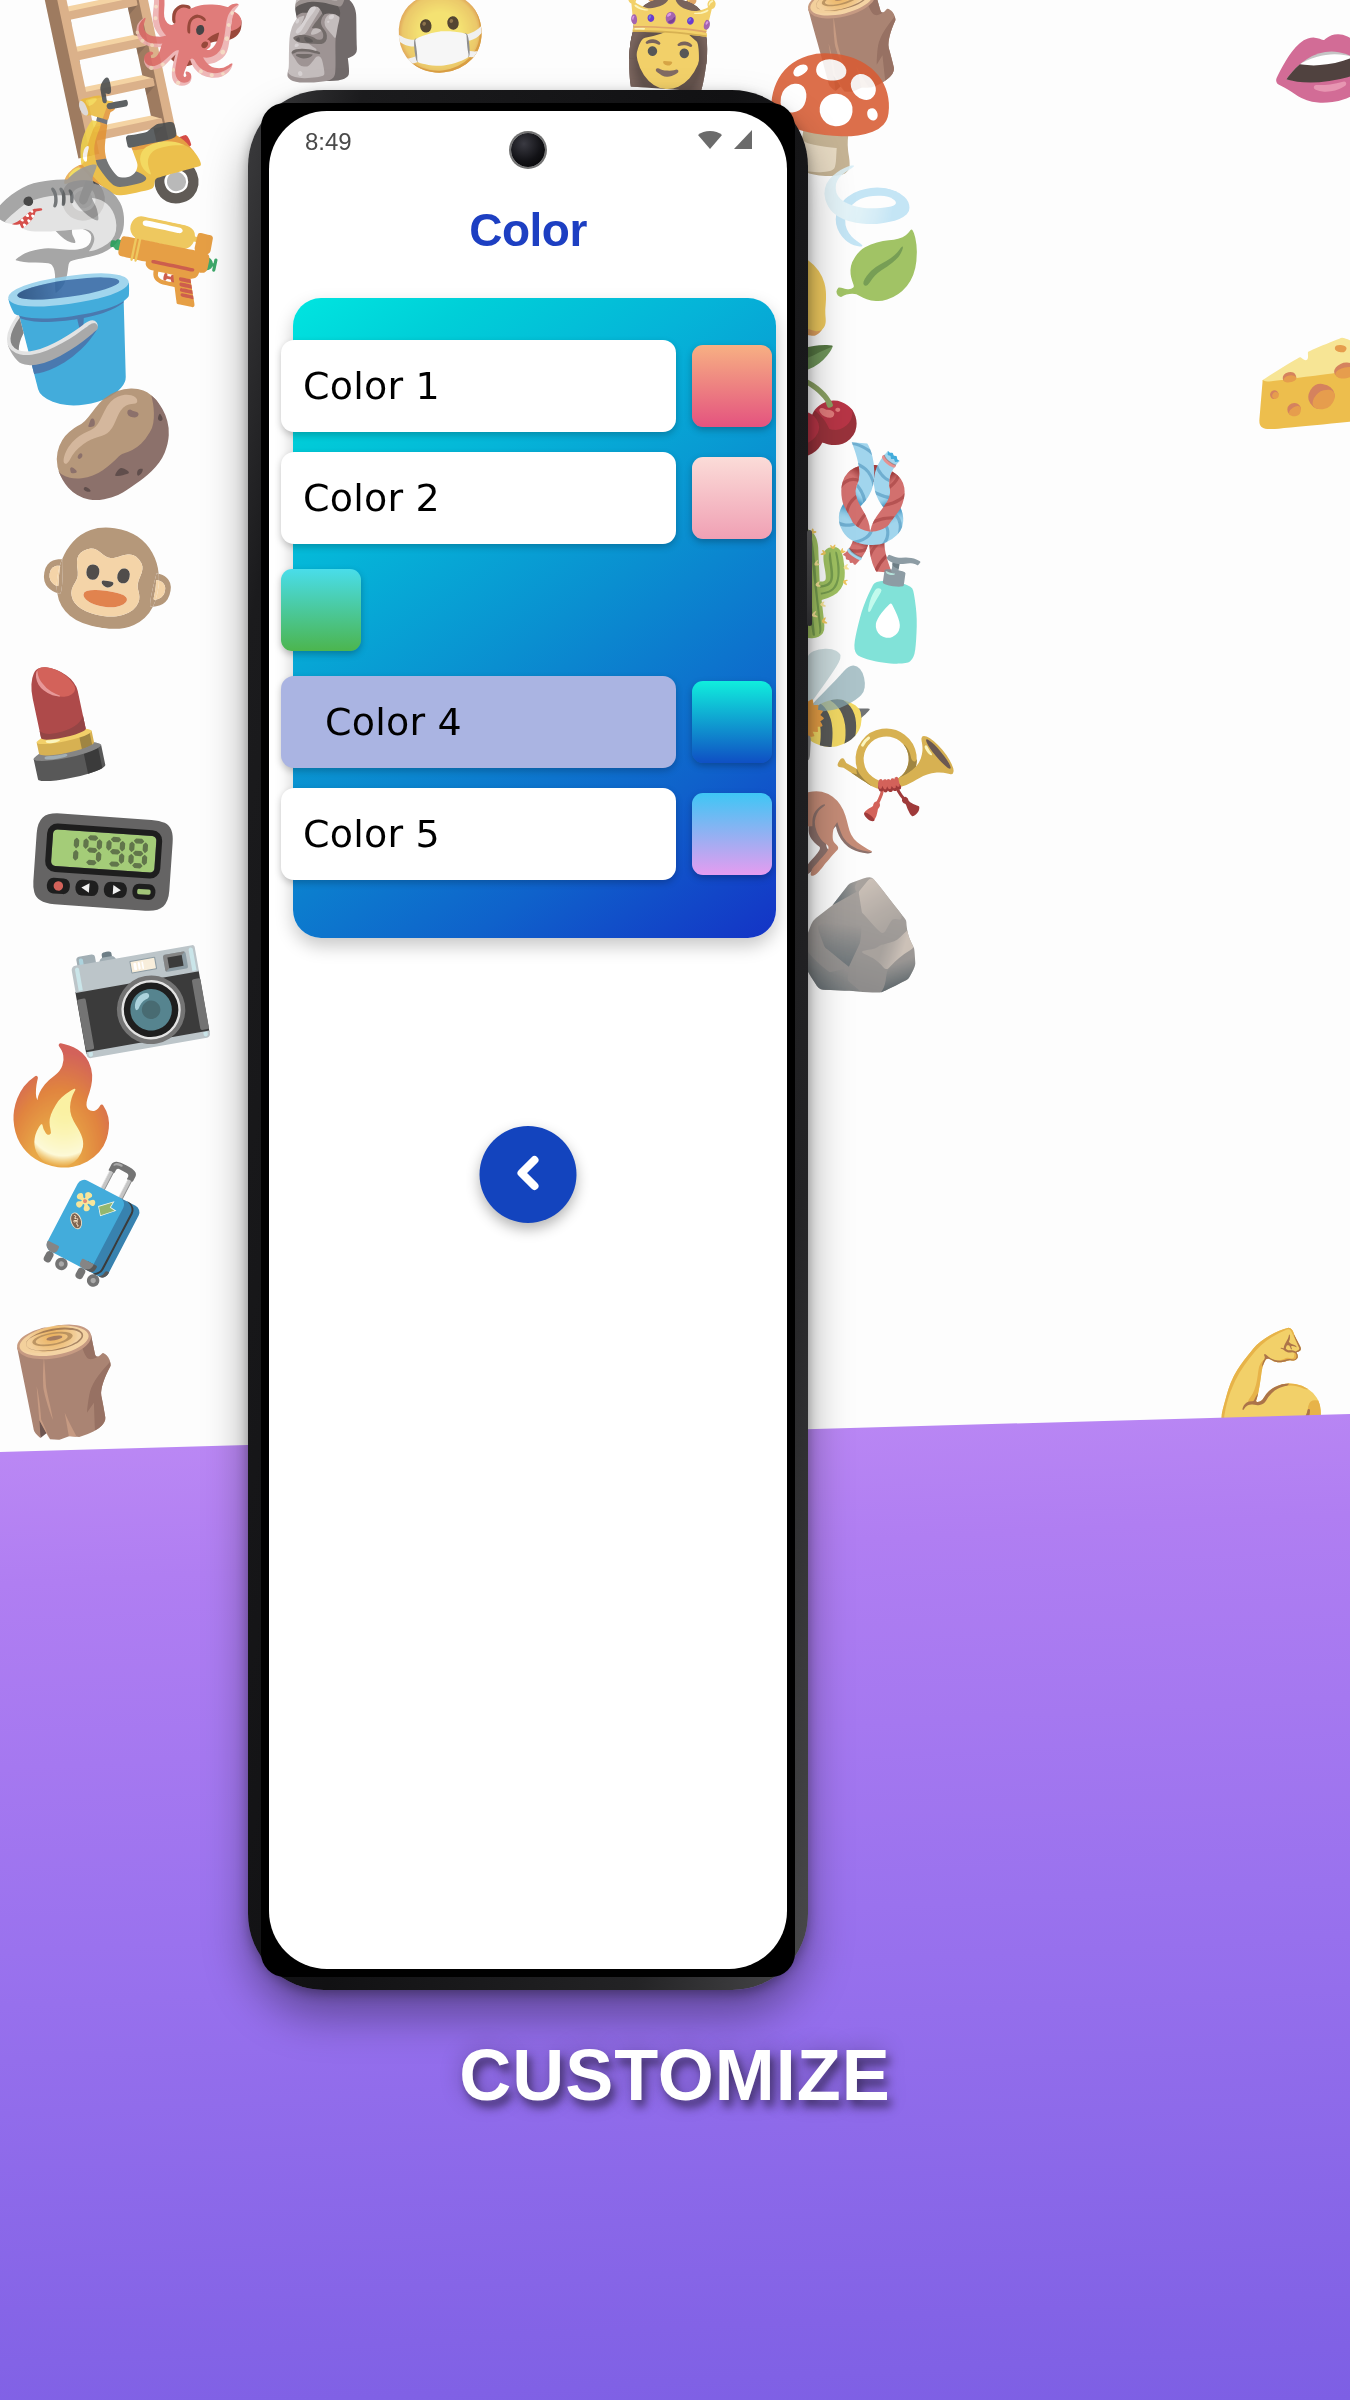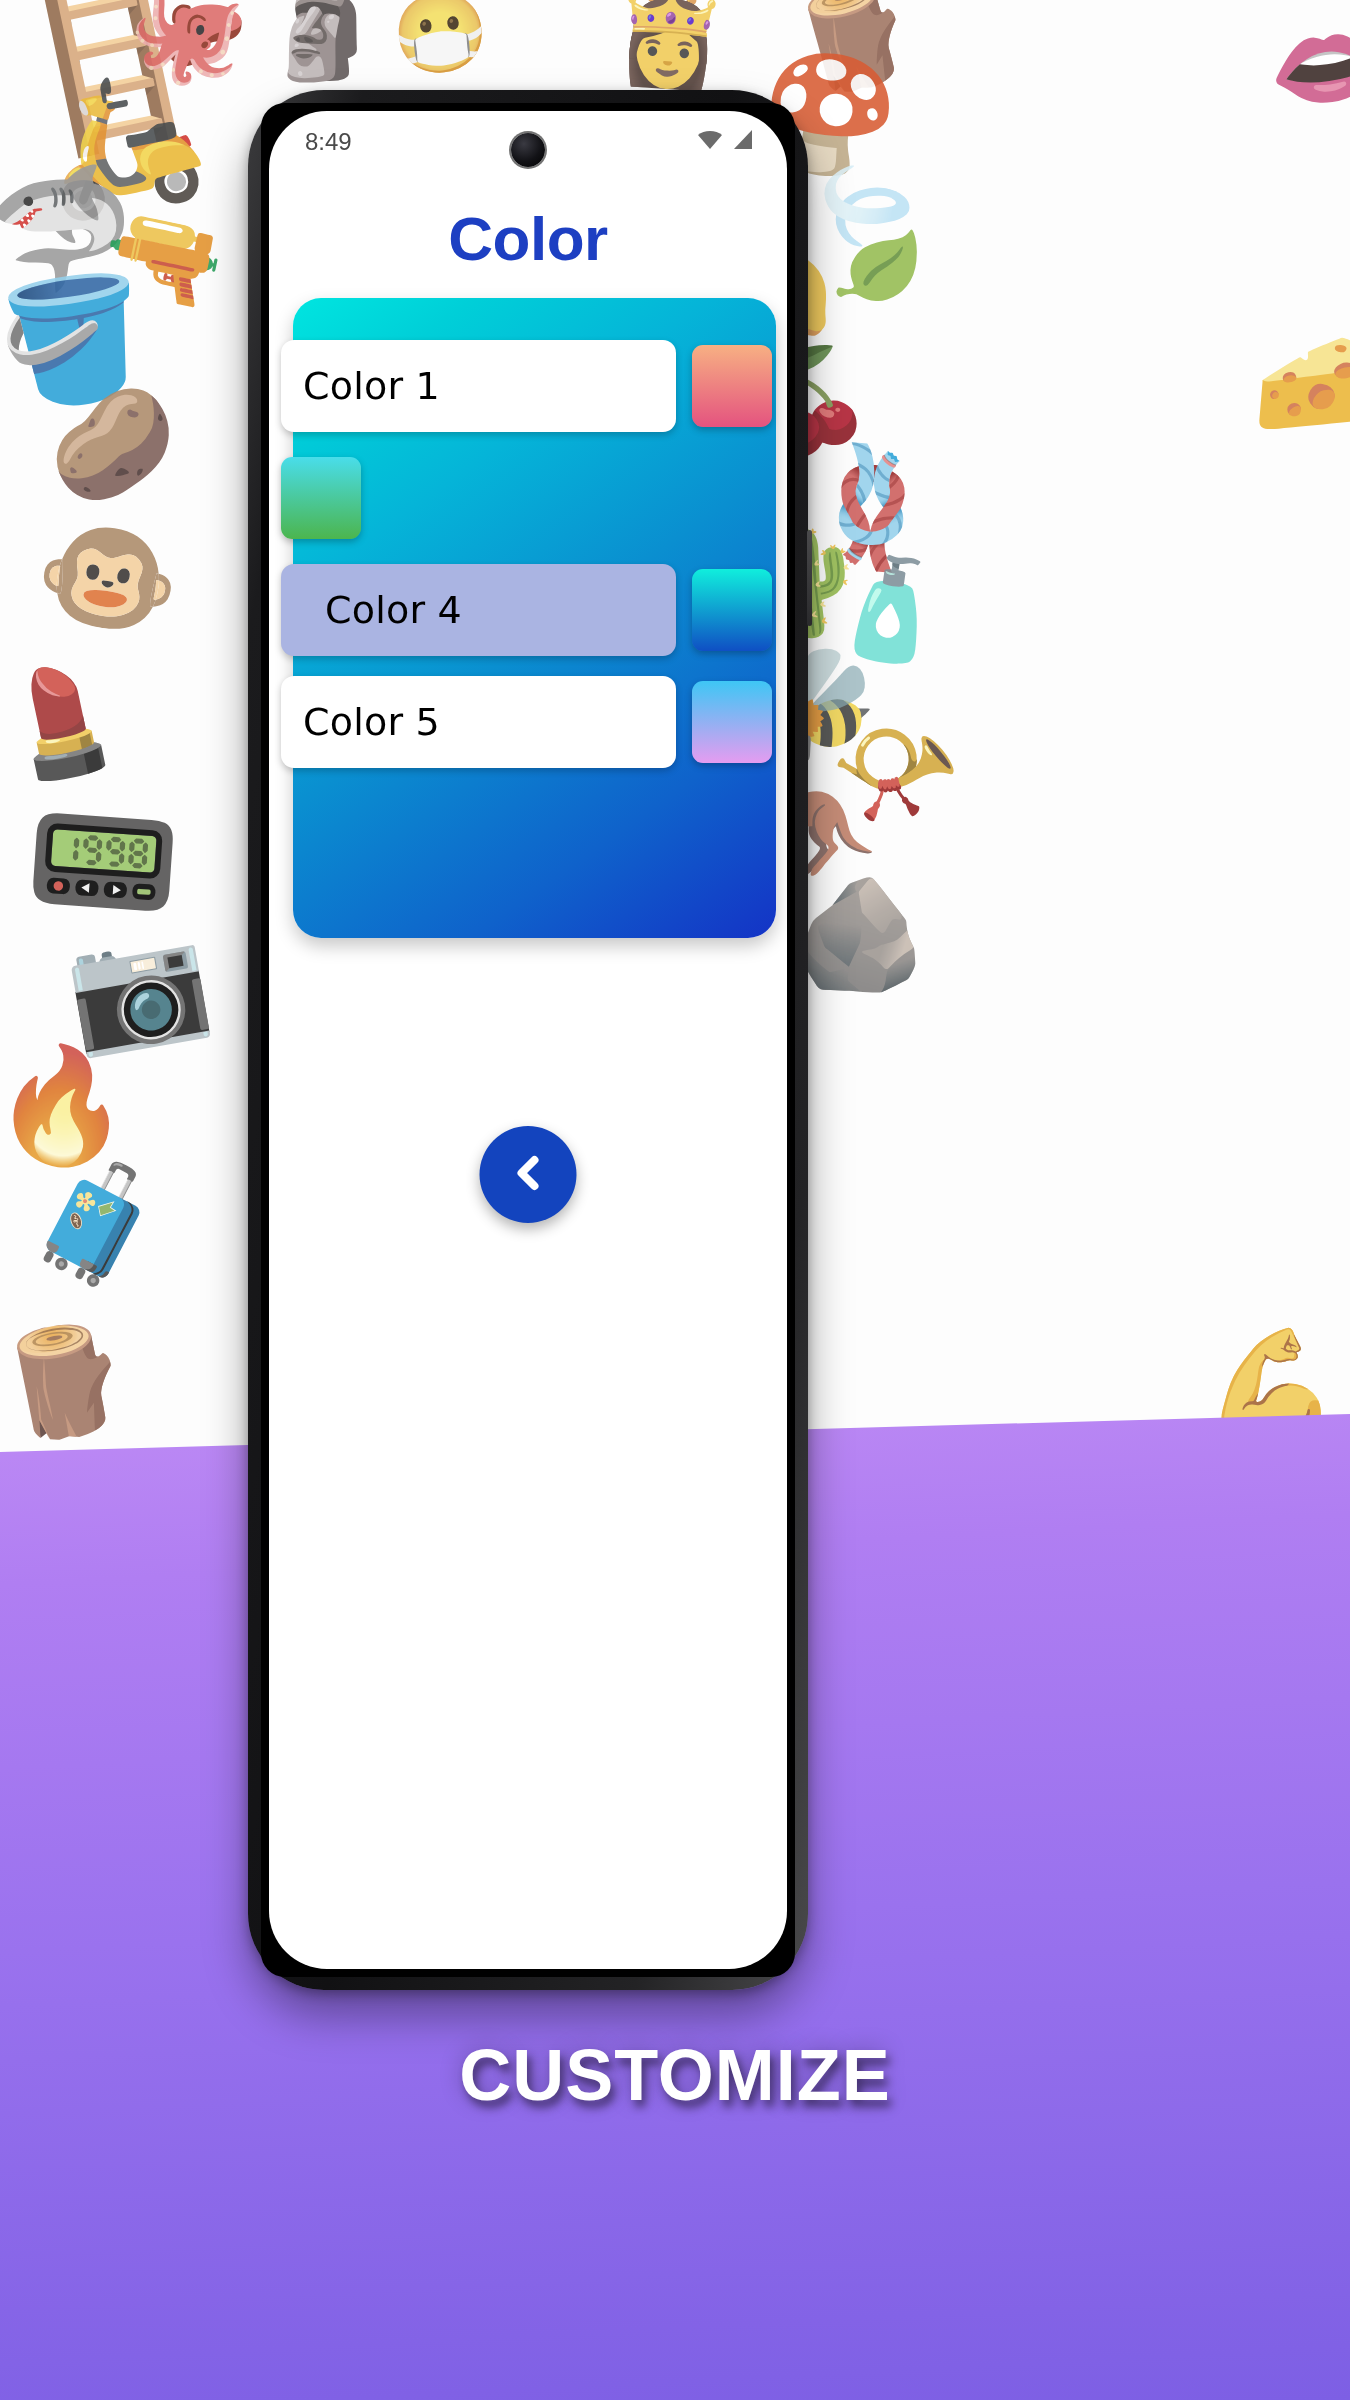--- a/index.html
+++ b/index.html
@@ -116,21 +116,21 @@
     background:radial-gradient(circle at 38% 32%,#3a3a42 0%,#121216 55%,#000 100%);
     box-shadow:0 0 0 2px rgba(0,0,0,.55);
     z-index:8;
   }
 
   
   #app-title{
     position:absolute;
     left:0; right:0; top:92px;
     text-align:center;
-    font-size:62px;
+    font-size:46px;
     font-weight:bold;
     letter-spacing:-.5px;
     z-index:5;
   }
 
   
   #color-panel{
     position:absolute;
     left:24px;
     top:187px;
@@ -269,20 +269,26 @@
 
       <div id="color-panel">
         <div id="color-list">
             <div class="color-row">
               <div class="color-name-card">
                 <span class="color-name">Color 1</span>
               </div>
               <div class="color-swatch" style="background: linear-gradient(rgb(247, 176, 131) 0%, rgb(228, 83, 127) 100%);"></div>
             </div>
             <div class="color-row">
+              <div class="color-name-card">
+                <span class="color-name">Color 2</span>
+              </div>
+              <div class="color-swatch" style="background: linear-gradient(rgb(251, 220, 216) 0%, rgb(240, 160, 180) 100%);"></div>
+            </div>
+            <div class="color-row">
               <div class="color-swatch" style="background: linear-gradient(rgb(73, 221, 234) 0%, rgb(76, 181, 78) 100%);"></div>
             </div>
             <div class="color-row selected">
               <div class="color-name-card">
                 <span class="color-name">Color 4</span>
               </div>
               <div class="color-swatch" style="background: linear-gradient(rgb(16, 238, 221) 0%, rgb(15, 79, 196) 100%);"></div>
             </div>
             <div class="color-row">
               <div class="color-name-card">

